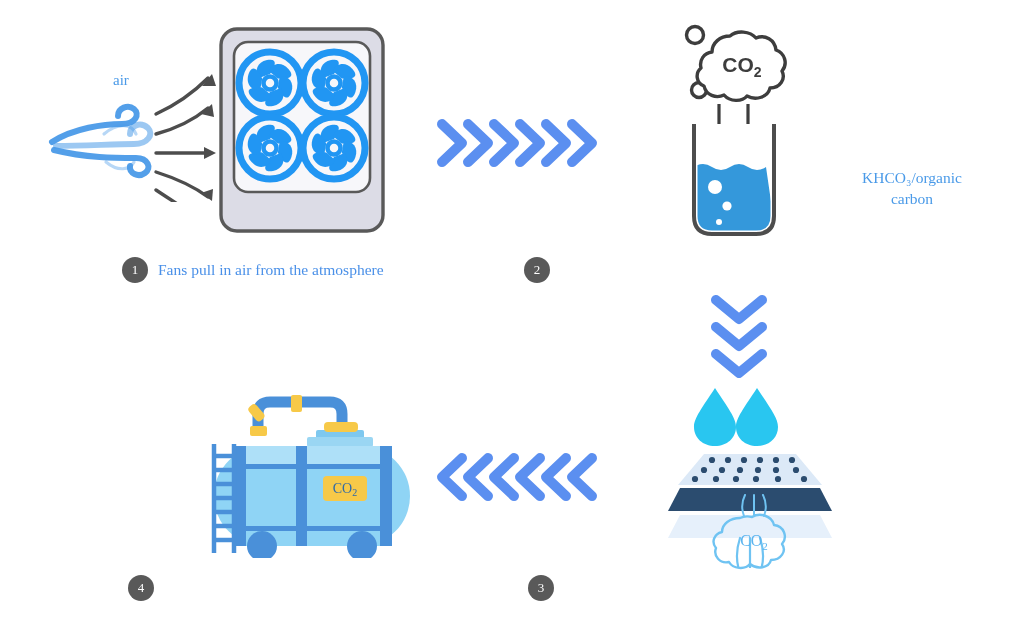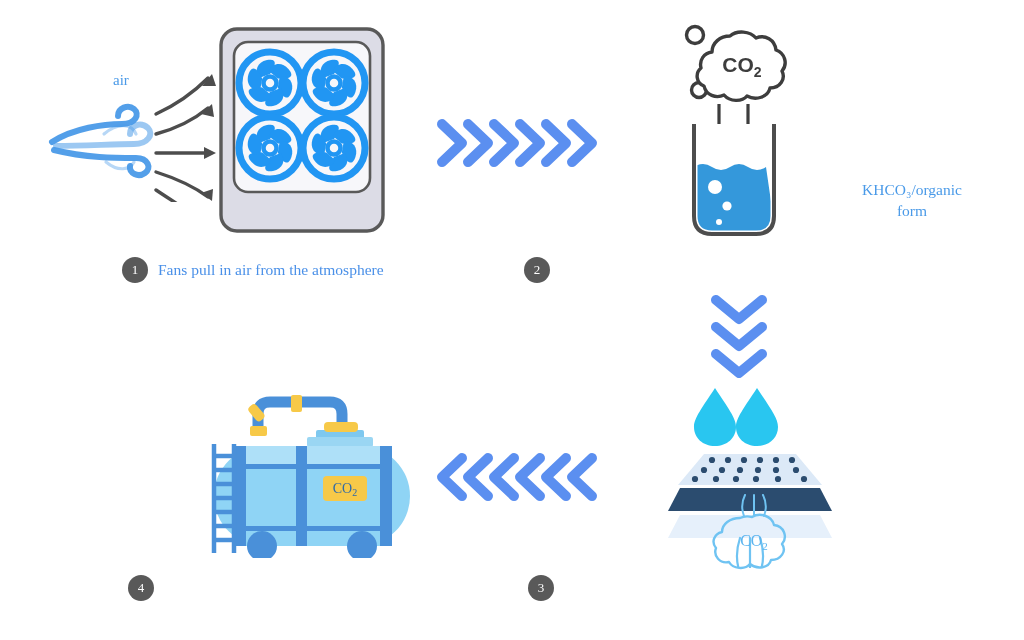--- a/index.html
+++ b/index.html
@@ -169,23 +169,23 @@
         <path d="M26 151 q9 -6 18 0 q9 6 18 0 q9 -6 18 0 q9 6 18 0 L108 220 L26 220 Z" fill="#3498db"></path>
       </g>
       <g fill="#ffffff">
         <circle cx="47" cy="171" r="7"></circle>
         <circle cx="59" cy="190" r="4.6"></circle>
         <circle cx="51" cy="206" r="3"></circle>
       </g>
     </svg>
   </div>
 
-  <div class="label-blue" style="left:812px;top:180px;width:200px;">
+  <div class="label-blue" style="left:812px;top:168px;width:200px;">
     <div>KHCO₃/organic</div>
-    <div>form</div>
+    <div>carbon</div>
   </div>
 
   <div class="step" style="left:122px;top:257px;">
     <div class="badge">1</div>
     <div class="caption">Fans pull in air from the atmosphere</div>
   </div>
 
   <div class="step" style="left:524px;top:257px;">
     <div class="badge">2</div>
   </div>

